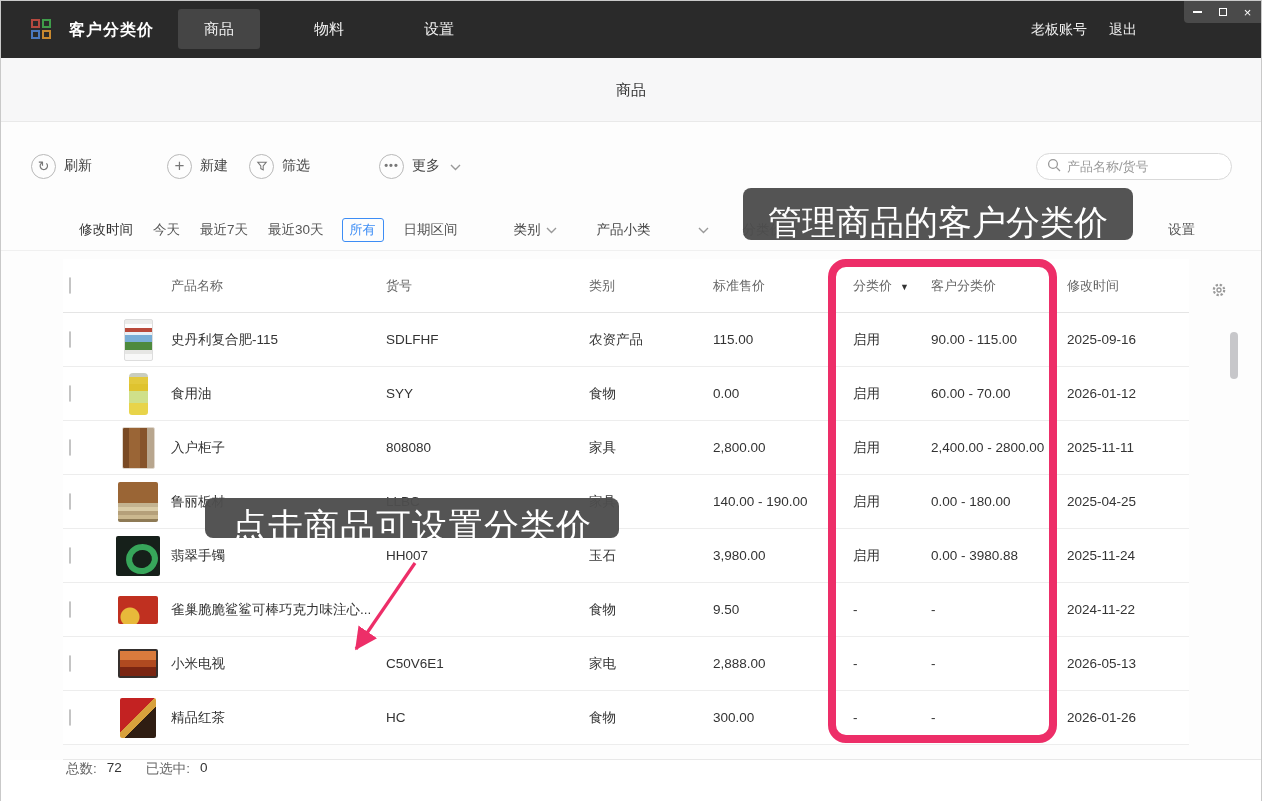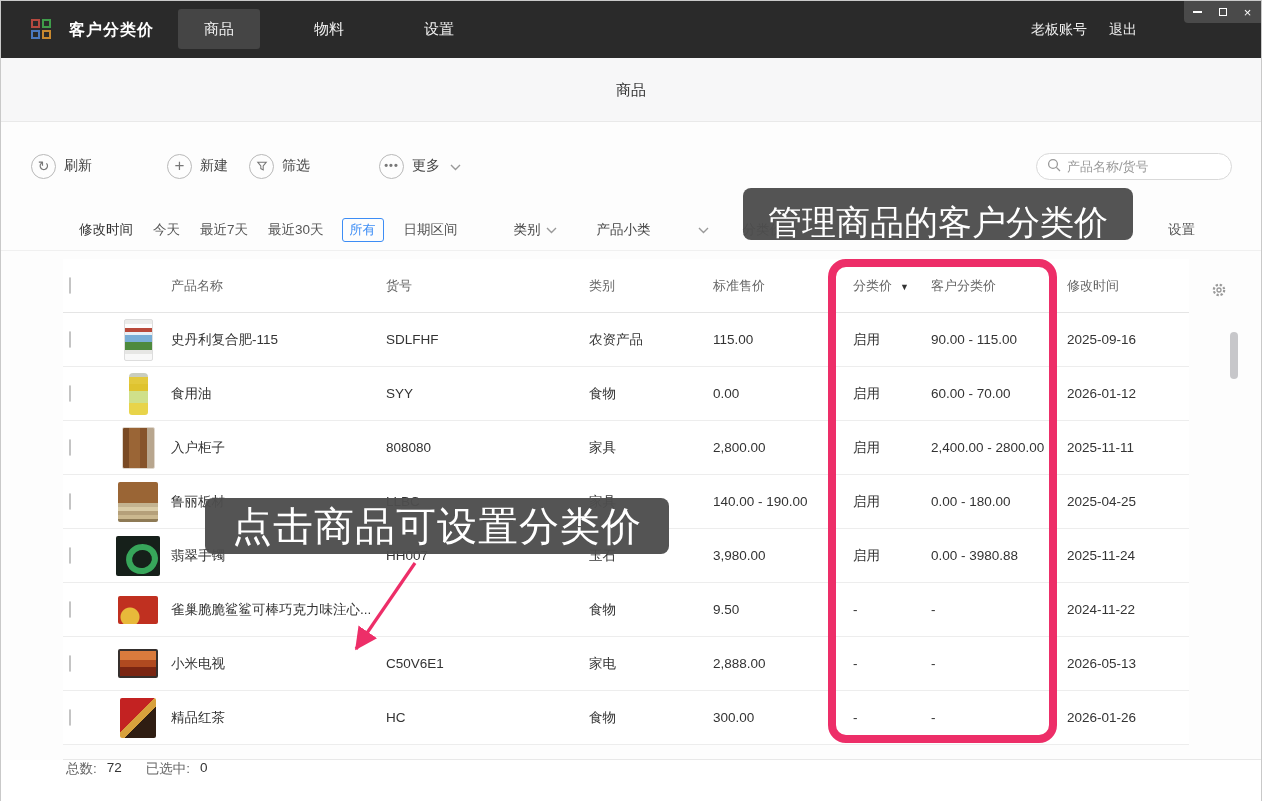--- a/index.html
+++ b/index.html
@@ -104,21 +104,21 @@
             display:flex; align-items:flex-start; font-size:13.5px; color:#666; }
   .footer .num { color:#333; margin-left:10px; }
   .ft-total { margin-left:65px; } .ft-selected { margin-left:24px; }
 
   
   .highlight-box { position:absolute; left:827px; top:258px; width:229px; height:484px;
                    border:8px solid #ed2e68; border-radius:18px; pointer-events:none; z-index:20; }
   .tooltip { position:absolute; background:rgba(77,77,77,0.96); color:#fff; border-radius:8px;
              white-space:nowrap; z-index:30; }
   .tooltip-top { left:742px; top:187px; height:52px; line-height:52px; font-size:34px; padding:8px 25px; }
-  .tooltip-mid { left:204px; top:497px; height:56px; line-height:56px; font-size:40px; padding:0 27px; letter-spacing:1px; }
+  .tooltip-mid { left:204px; top:497px; height:40px; line-height:56px; font-size:35px; padding:0 27px; letter-spacing:1px; }
   .arrow-svg { position:absolute; left:338px; top:556px; z-index:25; }
 </style>
 </head>
 <body>
 
 <div class="window">
 
   <header class="titlebar">
     <div class="app-icon">
       <span class="sq1"></span>

